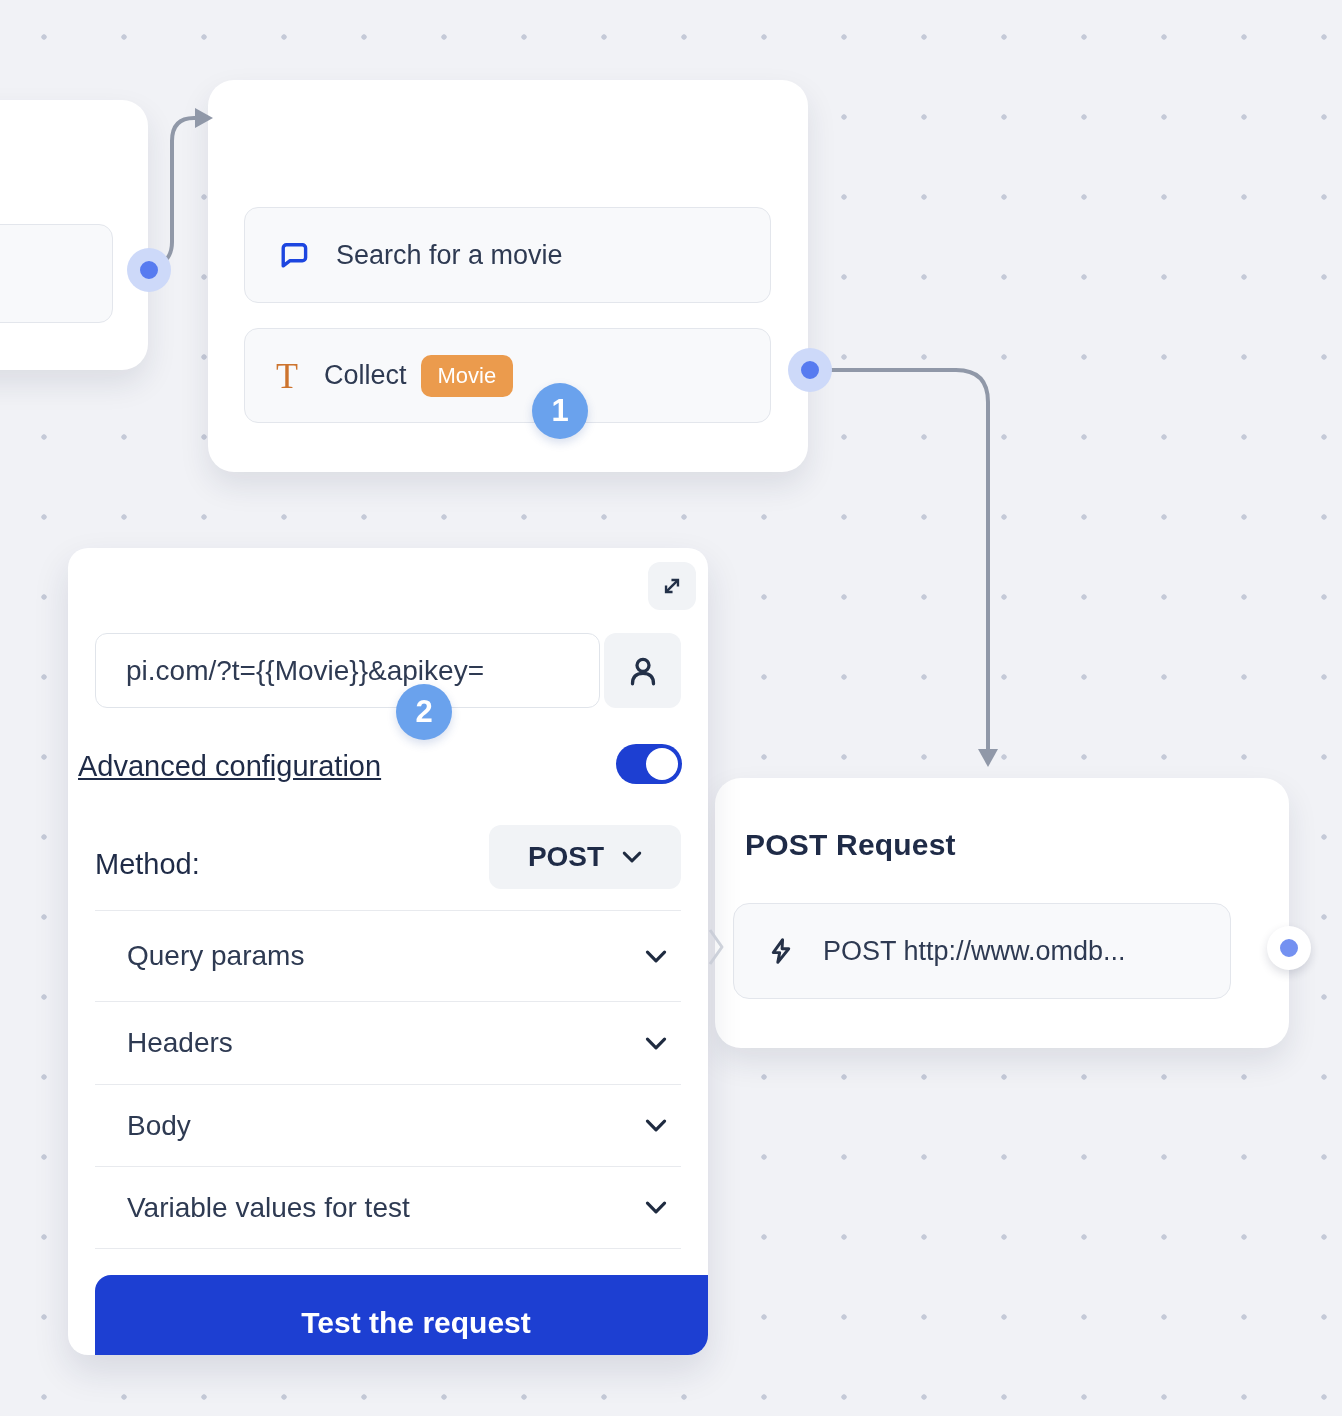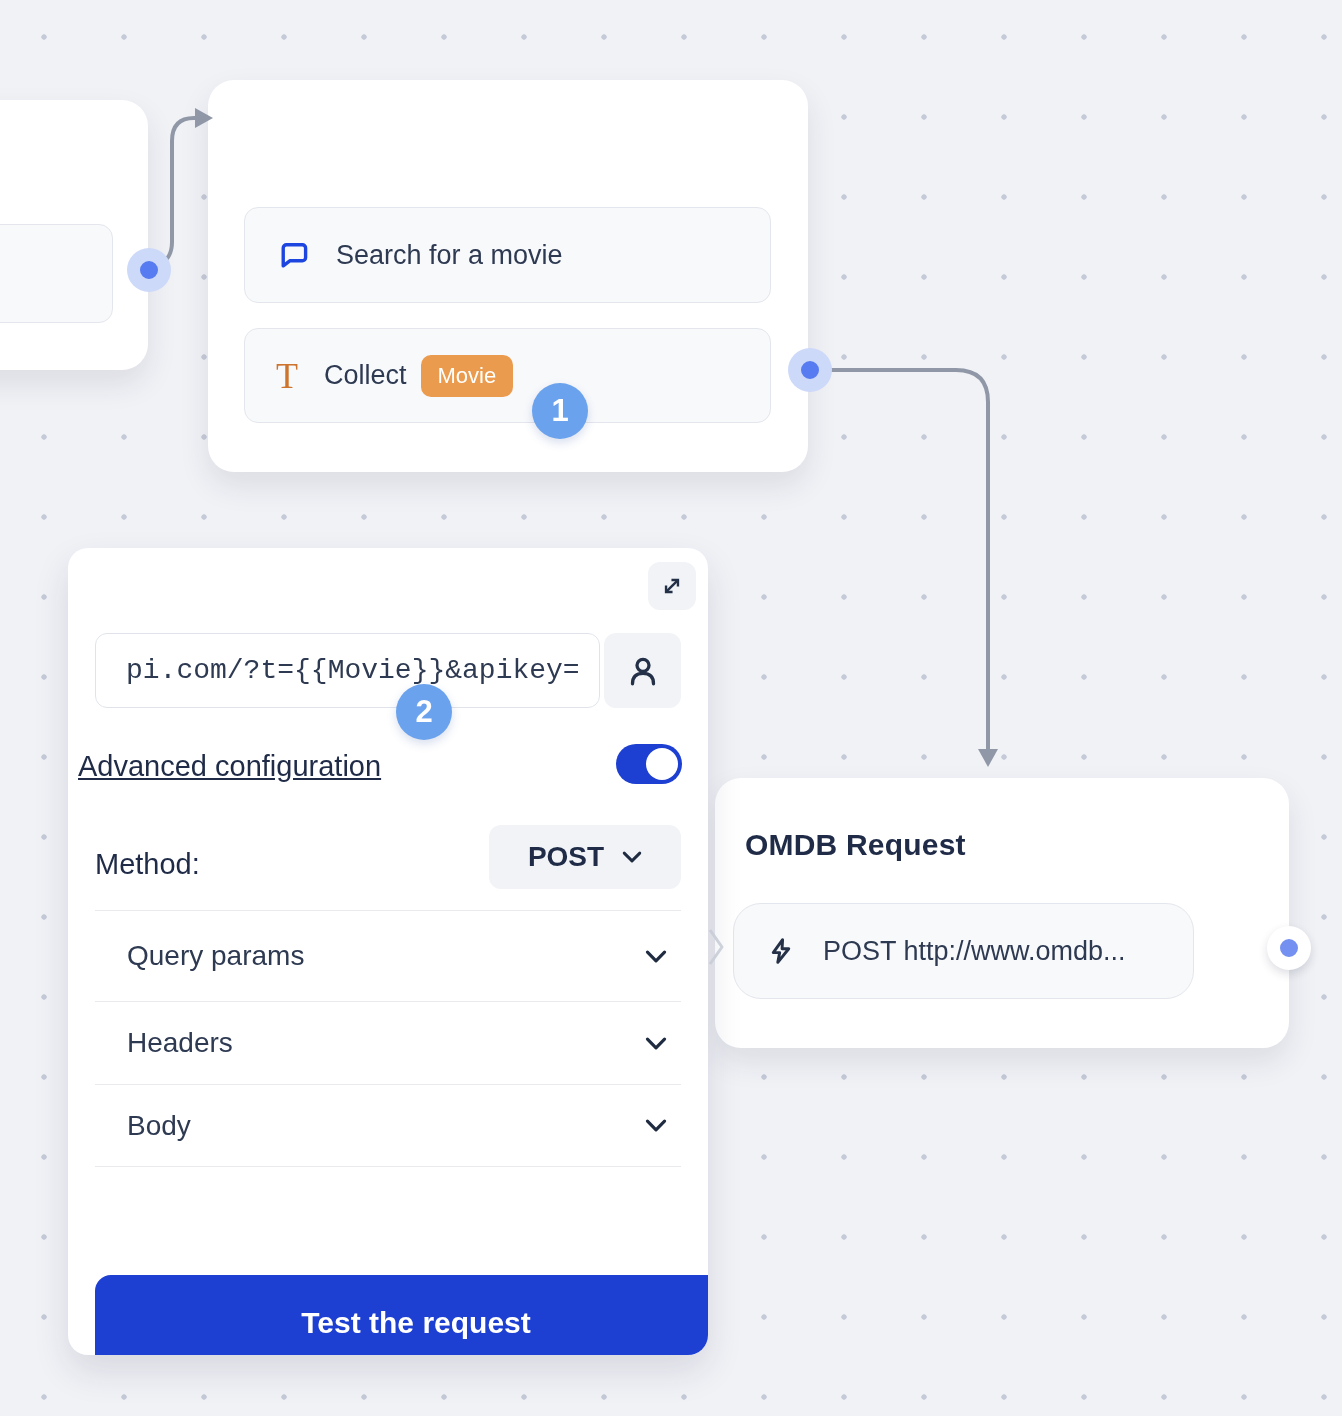--- a/index.html
+++ b/index.html
@@ -59,21 +59,21 @@
     box-shadow:0 16px 36px rgba(25,35,70,.12);
   }
   .expand-btn{
     position:absolute; left:580px; top:14px; width:48px; height:48px;
     background:var(--btn-bg); border:none; border-radius:12px; cursor:pointer;
     display:flex; align-items:center; justify-content:center;
   }
   .url-input{
     position:absolute; left:27px; top:85px; width:505px; height:75px;
     border:1px solid #e0e4ea; border-radius:12px; background:#fff;
-    font-family:Liberation Mono, monospace; font-size:28px; color:var(--text-body);
+    font-family:Liberation Sans, sans-serif; font-size:28px; color:var(--text-body);
     padding:0 10px 0 30px; white-space:nowrap; overflow:hidden;
   }
   .person-btn{
     position:absolute; left:536px; top:85px; width:77px; height:75px;
     background:var(--btn-bg); border:none; border-radius:12px; cursor:pointer;
     display:flex; align-items:center; justify-content:center;
   }
   .adv-label{position:absolute; left:10px; top:202px; font-size:29px; color:var(--text-dark);text-decoration:underline;}
   .toggle{
     position:absolute; left:548px; top:196px; width:66px; height:40px;
@@ -158,22 +158,22 @@
       <div class="port-ring"></div>
     </div>
   </div>
   <div class="port" style="left:1267px; top:926px;">
     <div class="port-halo white">
       <div class="port-ring light"></div>
     </div>
   </div>
 
   <div class="card" style="left:715px; top:778px; width:574px; height:270px; z-index:4;">
-    <div class="node-title" style="left:30px; top:50px;">OMDB Request</div>
-    <div class="node-item" style="left:18px; top:125px; width:461px; height:96px; border-radius:28px;">
+    <div class="node-title" style="left:30px; top:50px;">POST Request</div>
+    <div class="node-item" style="left:18px; top:125px; width:498px; height:96px; border-radius:16px;">
       <svg width="32" height="32" viewBox="0 0 24 24">
         <path d="M13.2 3.5 L6.2 13.2 H11 L9.6 20.5 L17.8 10.3 H12.8 Z" fill="none" stroke="#263248" stroke-width="2.2" stroke-linejoin="round"></path>
       </svg>
       <span>POST http://www.omdb...</span>
     </div>
   </div>
 
   <div class="panel">
     <button class="expand-btn">
       <svg width="26" height="26" viewBox="0 0 24 24">
@@ -217,19 +217,25 @@
         <svg class="chev" width="22" height="15" viewBox="0 0 18 12">
           <polyline points="2,2.5 9,9.5 16,2.5" fill="none" stroke="#1f2b40" stroke-width="2.6" stroke-linecap="round" stroke-linejoin="round"></polyline>
         </svg>
       </div>
       <div class="section-row">
         <span>Body</span>
         <svg class="chev" width="22" height="15" viewBox="0 0 18 12">
           <polyline points="2,2.5 9,9.5 16,2.5" fill="none" stroke="#1f2b40" stroke-width="2.6" stroke-linecap="round" stroke-linejoin="round"></polyline>
         </svg>
       </div>
+      <div class="section-row">
+        <span>Variable values for test</span>
+        <svg class="chev" width="22" height="15" viewBox="0 0 18 12">
+          <polyline points="2,2.5 9,9.5 16,2.5" fill="none" stroke="#1f2b40" stroke-width="2.6" stroke-linecap="round" stroke-linejoin="round"></polyline>
+        </svg>
+      </div>
       <div class="end-divider"></div>
     </div>
 
     <button class="test-btn">Test the request</button>
   </div>
 
 </div>
 
 </body></html>

